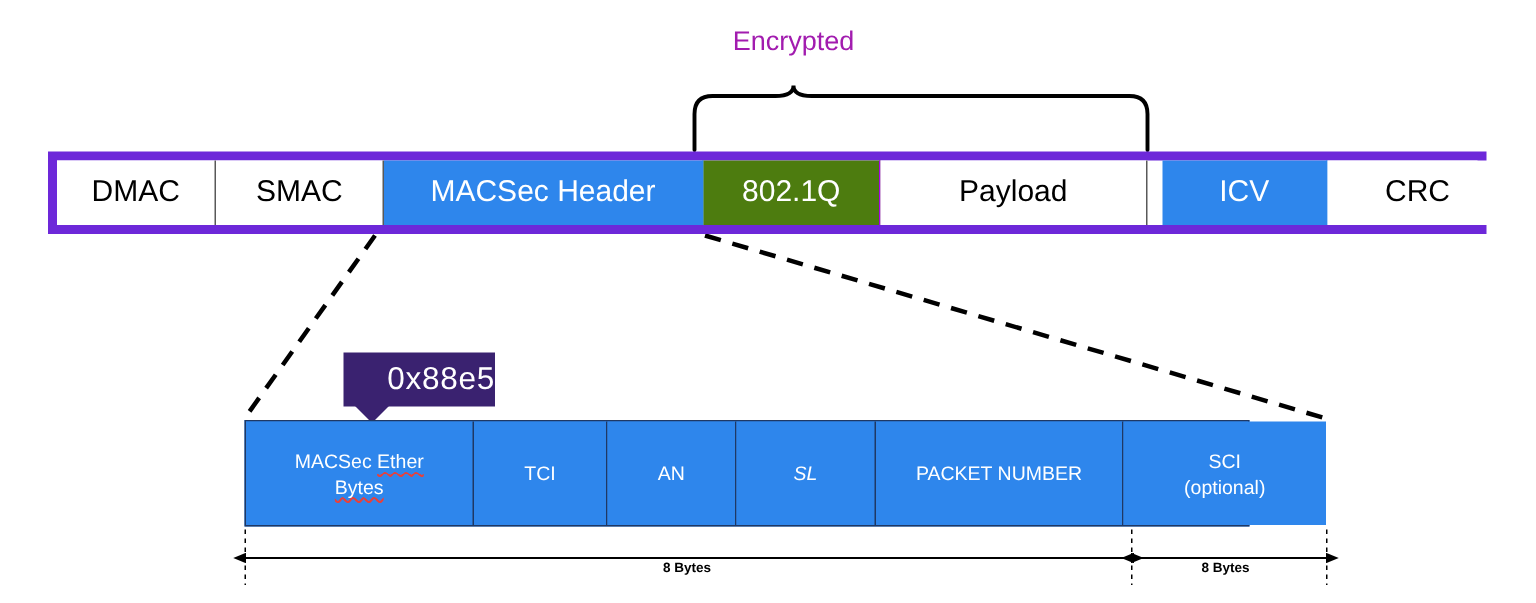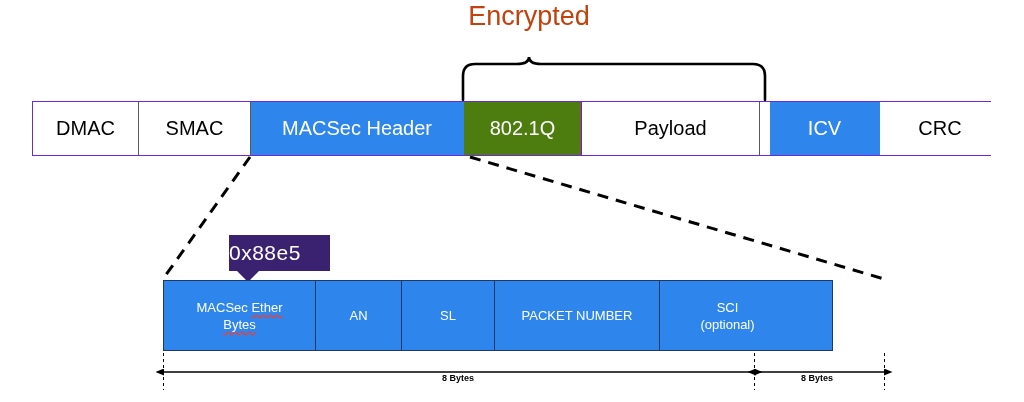--- a/index.html
+++ b/index.html
@@ -19,37 +19,37 @@
     position: absolute;
     left: 0; top: 0;
     width: 1024px;
     height: 402px;
   }
   .abs { position: absolute; }
 
   
   #encrypted-label {
     left: 529px;
-    top: 0;
+    top: 11px;
     transform: translateX(-50%);
-    font-size: 27px;
+    font-size: 18px;
     line-height: 32px;
-    color: #c2410c;
+    color: #a21caf;
     white-space: nowrap;
   }
 
   
   #top-frame {
     left: 32px;
     top: 101px;
     width: 959px;
     height: 55px;
     display: flex;
     box-sizing: border-box;
-    border: 1px solid #6d28d9;
+    border: 6px solid #6d28d9;
   }
   #top-frame .cell {
     box-sizing: border-box;
     display: flex;
     align-items: center;
     justify-content: center;
     font-size: 20px;
     border-right: 1px solid #595959;
     overflow: hidden;
     white-space: nowrap;
@@ -61,21 +61,21 @@
 
   
   #ethertype-badge {
     left: 229px;
     top: 235px;
     width: 101px;
     height: 36px;
     background: #3A2270;
     display: flex;
     align-items: center;
-    justify-content: flex-start;
+    justify-content: flex-end;
   }
   #ethertype-badge .txt {
     font-size: 21px;
     color: #ffffff;
     letter-spacing: 0.5px;
     white-space: nowrap;
   }
   #ethertype-badge-tail {
     left: 236px;
     top: 270px;
@@ -181,24 +181,27 @@
 </div>
 <div class="abs" id="ethertype-badge-tail"></div>
 
 <div class="abs" id="macsec-header-bar">
     <div class="hcell" style="width: 152px; flex: 0 0 152px;">
       <div>
         <div class="sc1"><span>MACSec </span><span class="squiggle">Ether</span></div>
         <div class="squiggle">Bytes</div>
       </div>
     </div>
+    <div class="hcell" style="width: 89px; flex: 0 0 89px;">
+      <div>TCI</div>
+    </div>
     <div class="hcell" style="width: 86px; flex: 0 0 86px;">
       <div>AN</div>
     </div>
-    <div class="hcell" style="width: 93px; flex: 0 0 93px;">
+    <div class="hcell" style="width: 93px; flex: 0 0 93px; font-style: italic;">
       <div>SL</div>
     </div>
     <div class="hcell" style="width: 165px; flex: 0 0 165px;">
       <div>PACKET NUMBER</div>
     </div>
     <div class="hcell" style="width: 135px; flex: 0 0 135px;">
       <div>
         <div>SCI</div>
         <div>(optional)</div>
       </div>

